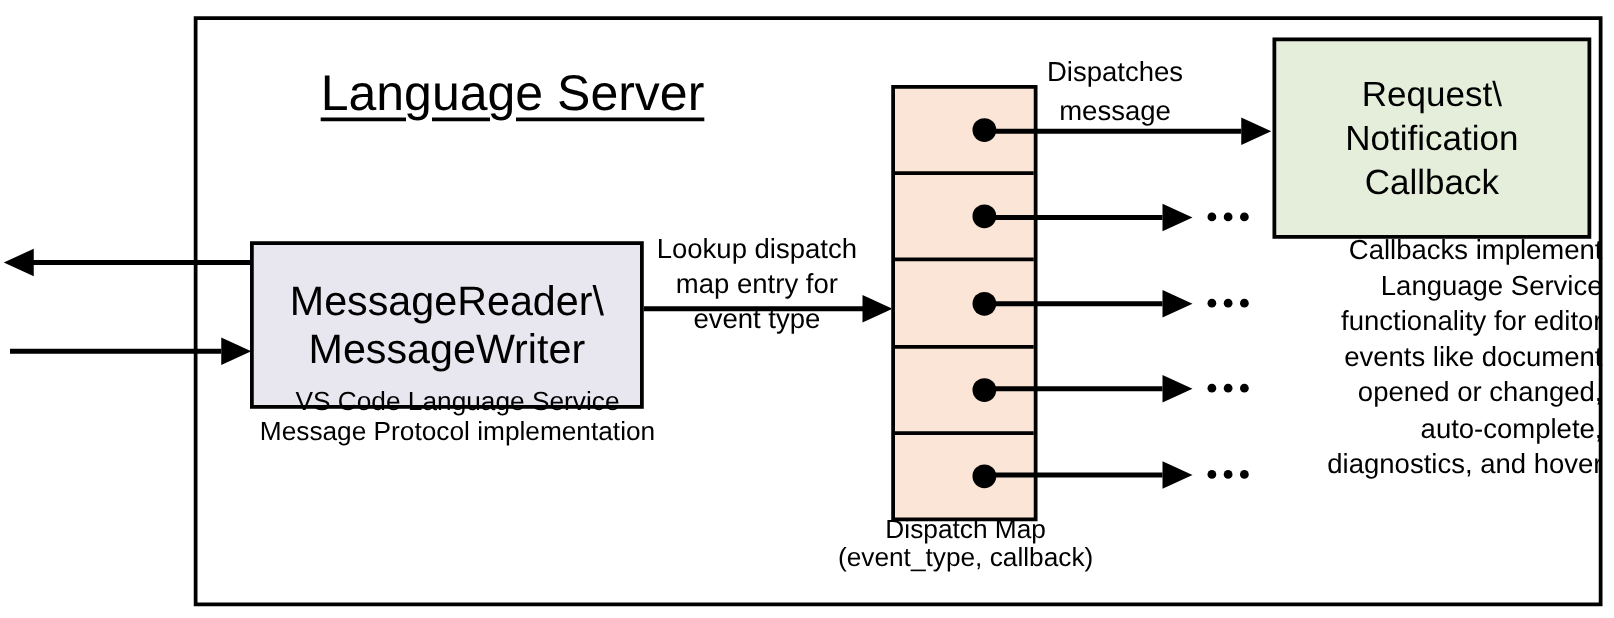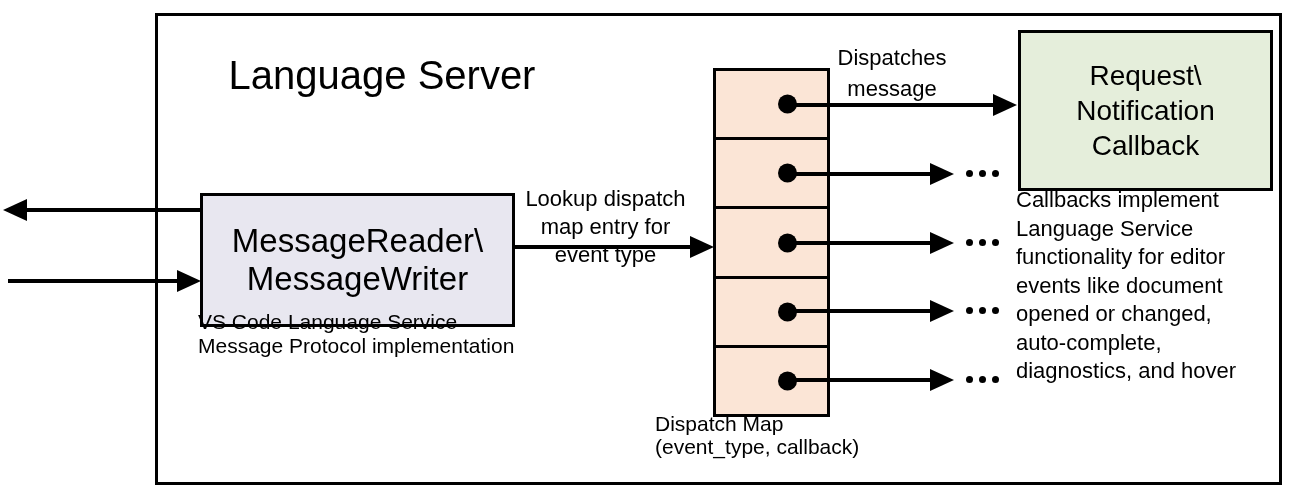--- a/index.html
+++ b/index.html
@@ -5,47 +5,47 @@
   html,body{margin:0;padding:0;background:#ffffff;}
   .stage{
     position:relative;width:1291px;height:494px;background:#ffffff;overflow:hidden;
     font-family:"Liberation Sans",sans-serif;color:#000;
   }
   .outer-box{
     position:absolute;left:155px;top:13px;width:1127px;height:472px;
     border:3px solid #000;box-sizing:border-box;background:transparent;
   }
   .title{
-    position:absolute;left:222px;top:52px;width:320px;text-align:center;
-    font-size:40px;line-height:46px;
+    position:absolute;left:250px;top:52px;width:320px;text-align:center;
+    font-size:40px;line-height:46px;text-decoration:underline;
     text-decoration-thickness:3px;text-underline-offset:6px;white-space:pre-line;
   }
   .node{
     position:absolute;box-sizing:border-box;border:3px solid #000;
     display:flex;align-items:center;justify-content:center;
     text-align:center;white-space:pre-line;
   }
   .reader-box{left:200px;top:193px;width:315px;height:134px;font-size:33px;line-height:38px;}
   .callback-box{left:1018px;top:30px;width:255px;height:161px;font-size:28px;line-height:35px;}
   .dmap{
     position:absolute;left:713px;top:68px;width:117px;height:349px;
     box-sizing:border-box;border:3px solid #000;
     display:flex;flex-direction:column;
   }
   .dmap-cell{flex:1;position:relative;border-top:3px solid #000;}
   .dmap-cell:first-child{border-top:none;}
   .dot{
     position:absolute;left:62px;top:50%;transform:translateY(-50%);
     width:19px;height:19px;border-radius:50%;background:#000;
   }
-  .caption{position:absolute;white-space:pre-line;font-size:21px;}
+  .caption{position:absolute;text-align:center;white-space:pre-line;font-size:21px;}
   .reader-caption{left:198px;top:310px;width:336px;line-height:24px;}
   .dmap-caption{left:655px;top:412px;width:235px;line-height:23px;}
   .note{
-    position:absolute;left:1016px;top:186px;width:266px;text-align:left;
+    position:absolute;left:1016px;top:186px;width:266px;text-align:right;
     white-space:pre-line;font-size:22px;line-height:28.5px;
   }
   .flabel{position:absolute;text-align:center;white-space:pre-line;font-size:22px;}
   .io-label{left:10px;top:221px;width:160px;line-height:26px;}
   .lookup-label{left:518px;top:157px;width:175px;line-height:28px;margin-top:28px;}
   .dispatch-label{left:828px;top:42px;width:128px;line-height:31px;}
   .hline{position:absolute;height:4px;background:#000;}
   .head-r{
     position:absolute;width:0;height:0;
     border-top:11px solid transparent;border-bottom:11px solid transparent;

